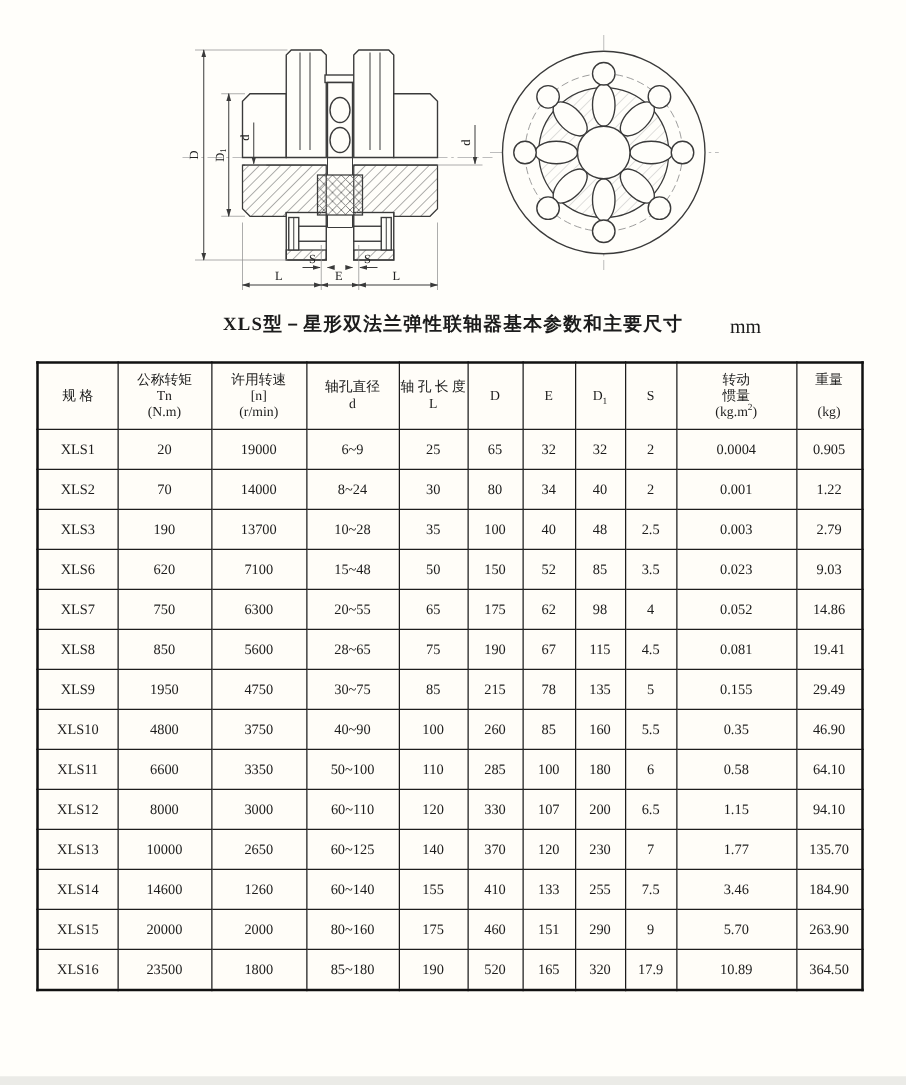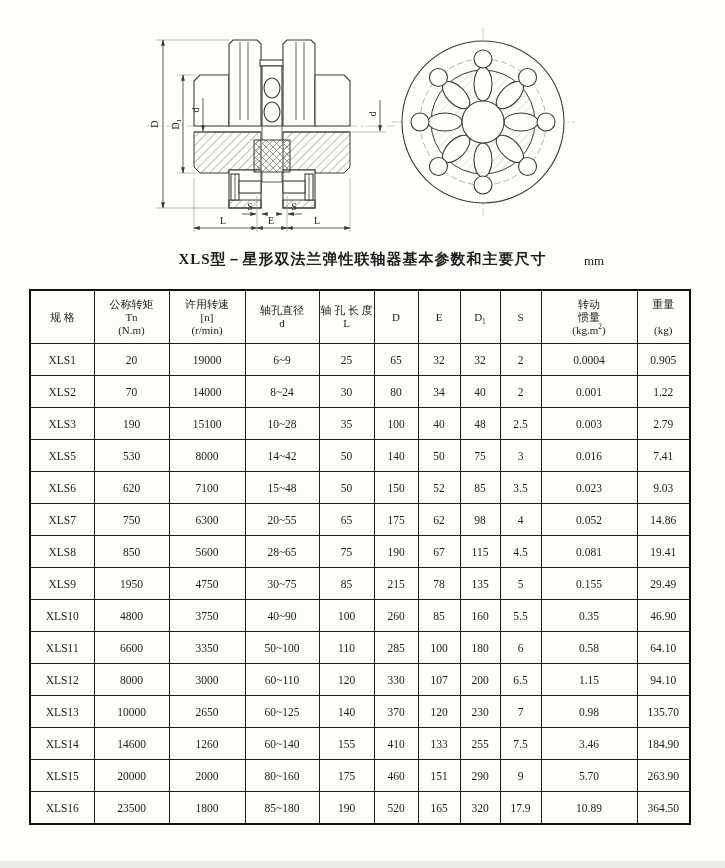--- a/index.html
+++ b/index.html
@@ -15,21 +15,21 @@
   .xhatched{fill:url(#h2);stroke:#3a3a3a;stroke-width:1;}
   .edge{stroke:#3a3a3a;stroke-width:0.8;fill:none;}
   .thin{stroke:#929292;stroke-width:0.6;fill:none;}
   .cl{stroke:#b3b3b3;stroke-width:0.7;stroke-dasharray:12 3 2 3;fill:none;}
   .dim{stroke:#3a3a3a;stroke-width:0.8;fill:none;}
   .boltcircle{fill:none;stroke:#8f8f8f;stroke-width:0.7;stroke-dasharray:6 3;}
   .dimtext{font-family:"Liberation Serif","DejaVu Serif",serif;font-size:10px;fill:#222;}
   
   #title-row{position:absolute;top:250px;left:0;width:725px;text-align:center;}
   #page-title{font-size:15px;font-weight:bold;letter-spacing:1px;}
-  #unit-label{position:absolute;top:253px;left:584px;font-size:13px;}
+  #unit-label{position:absolute;top:253px;left:584px;font-size:16px;}
   
   #spec-table{
     position:absolute;top:289px;left:29px;width:660px;
     border-collapse:collapse;table-layout:fixed;
     background:#fffdf8;
   }
   #spec-table th,#spec-table td{
     border:1px solid #1d1d1d;text-align:center;vertical-align:middle;
     padding:0;font-weight:normal;overflow:hidden;
   }
@@ -257,42 +257,29 @@
         <td>80</td>
         <td>34</td>
         <td>40</td>
         <td>2</td>
         <td>0.001</td>
         <td>1.22</td>
       </tr>
       <tr>
         <td>XLS3</td>
         <td>190</td>
-        <td>15100</td>
+        <td>13700</td>
         <td>10~28</td>
         <td>35</td>
         <td>100</td>
         <td>40</td>
         <td>48</td>
         <td>2.5</td>
         <td>0.003</td>
         <td>2.79</td>
-      </tr>
-      <tr>
-        <td>XLS5</td>
-        <td>530</td>
-        <td>8000</td>
-        <td>14~42</td>
-        <td>50</td>
-        <td>140</td>
-        <td>50</td>
-        <td>75</td>
-        <td>3</td>
-        <td>0.016</td>
-        <td>7.41</td>
       </tr>
       <tr>
         <td>XLS6</td>
         <td>620</td>
         <td>7100</td>
         <td>15~48</td>
         <td>50</td>
         <td>150</td>
         <td>52</td>
         <td>85</td>
@@ -381,21 +368,21 @@
       <tr>
         <td>XLS13</td>
         <td>10000</td>
         <td>2650</td>
         <td>60~125</td>
         <td>140</td>
         <td>370</td>
         <td>120</td>
         <td>230</td>
         <td>7</td>
-        <td>0.98</td>
+        <td>1.77</td>
         <td>135.70</td>
       </tr>
       <tr>
         <td>XLS14</td>
         <td>14600</td>
         <td>1260</td>
         <td>60~140</td>
         <td>155</td>
         <td>410</td>
         <td>133</td>

